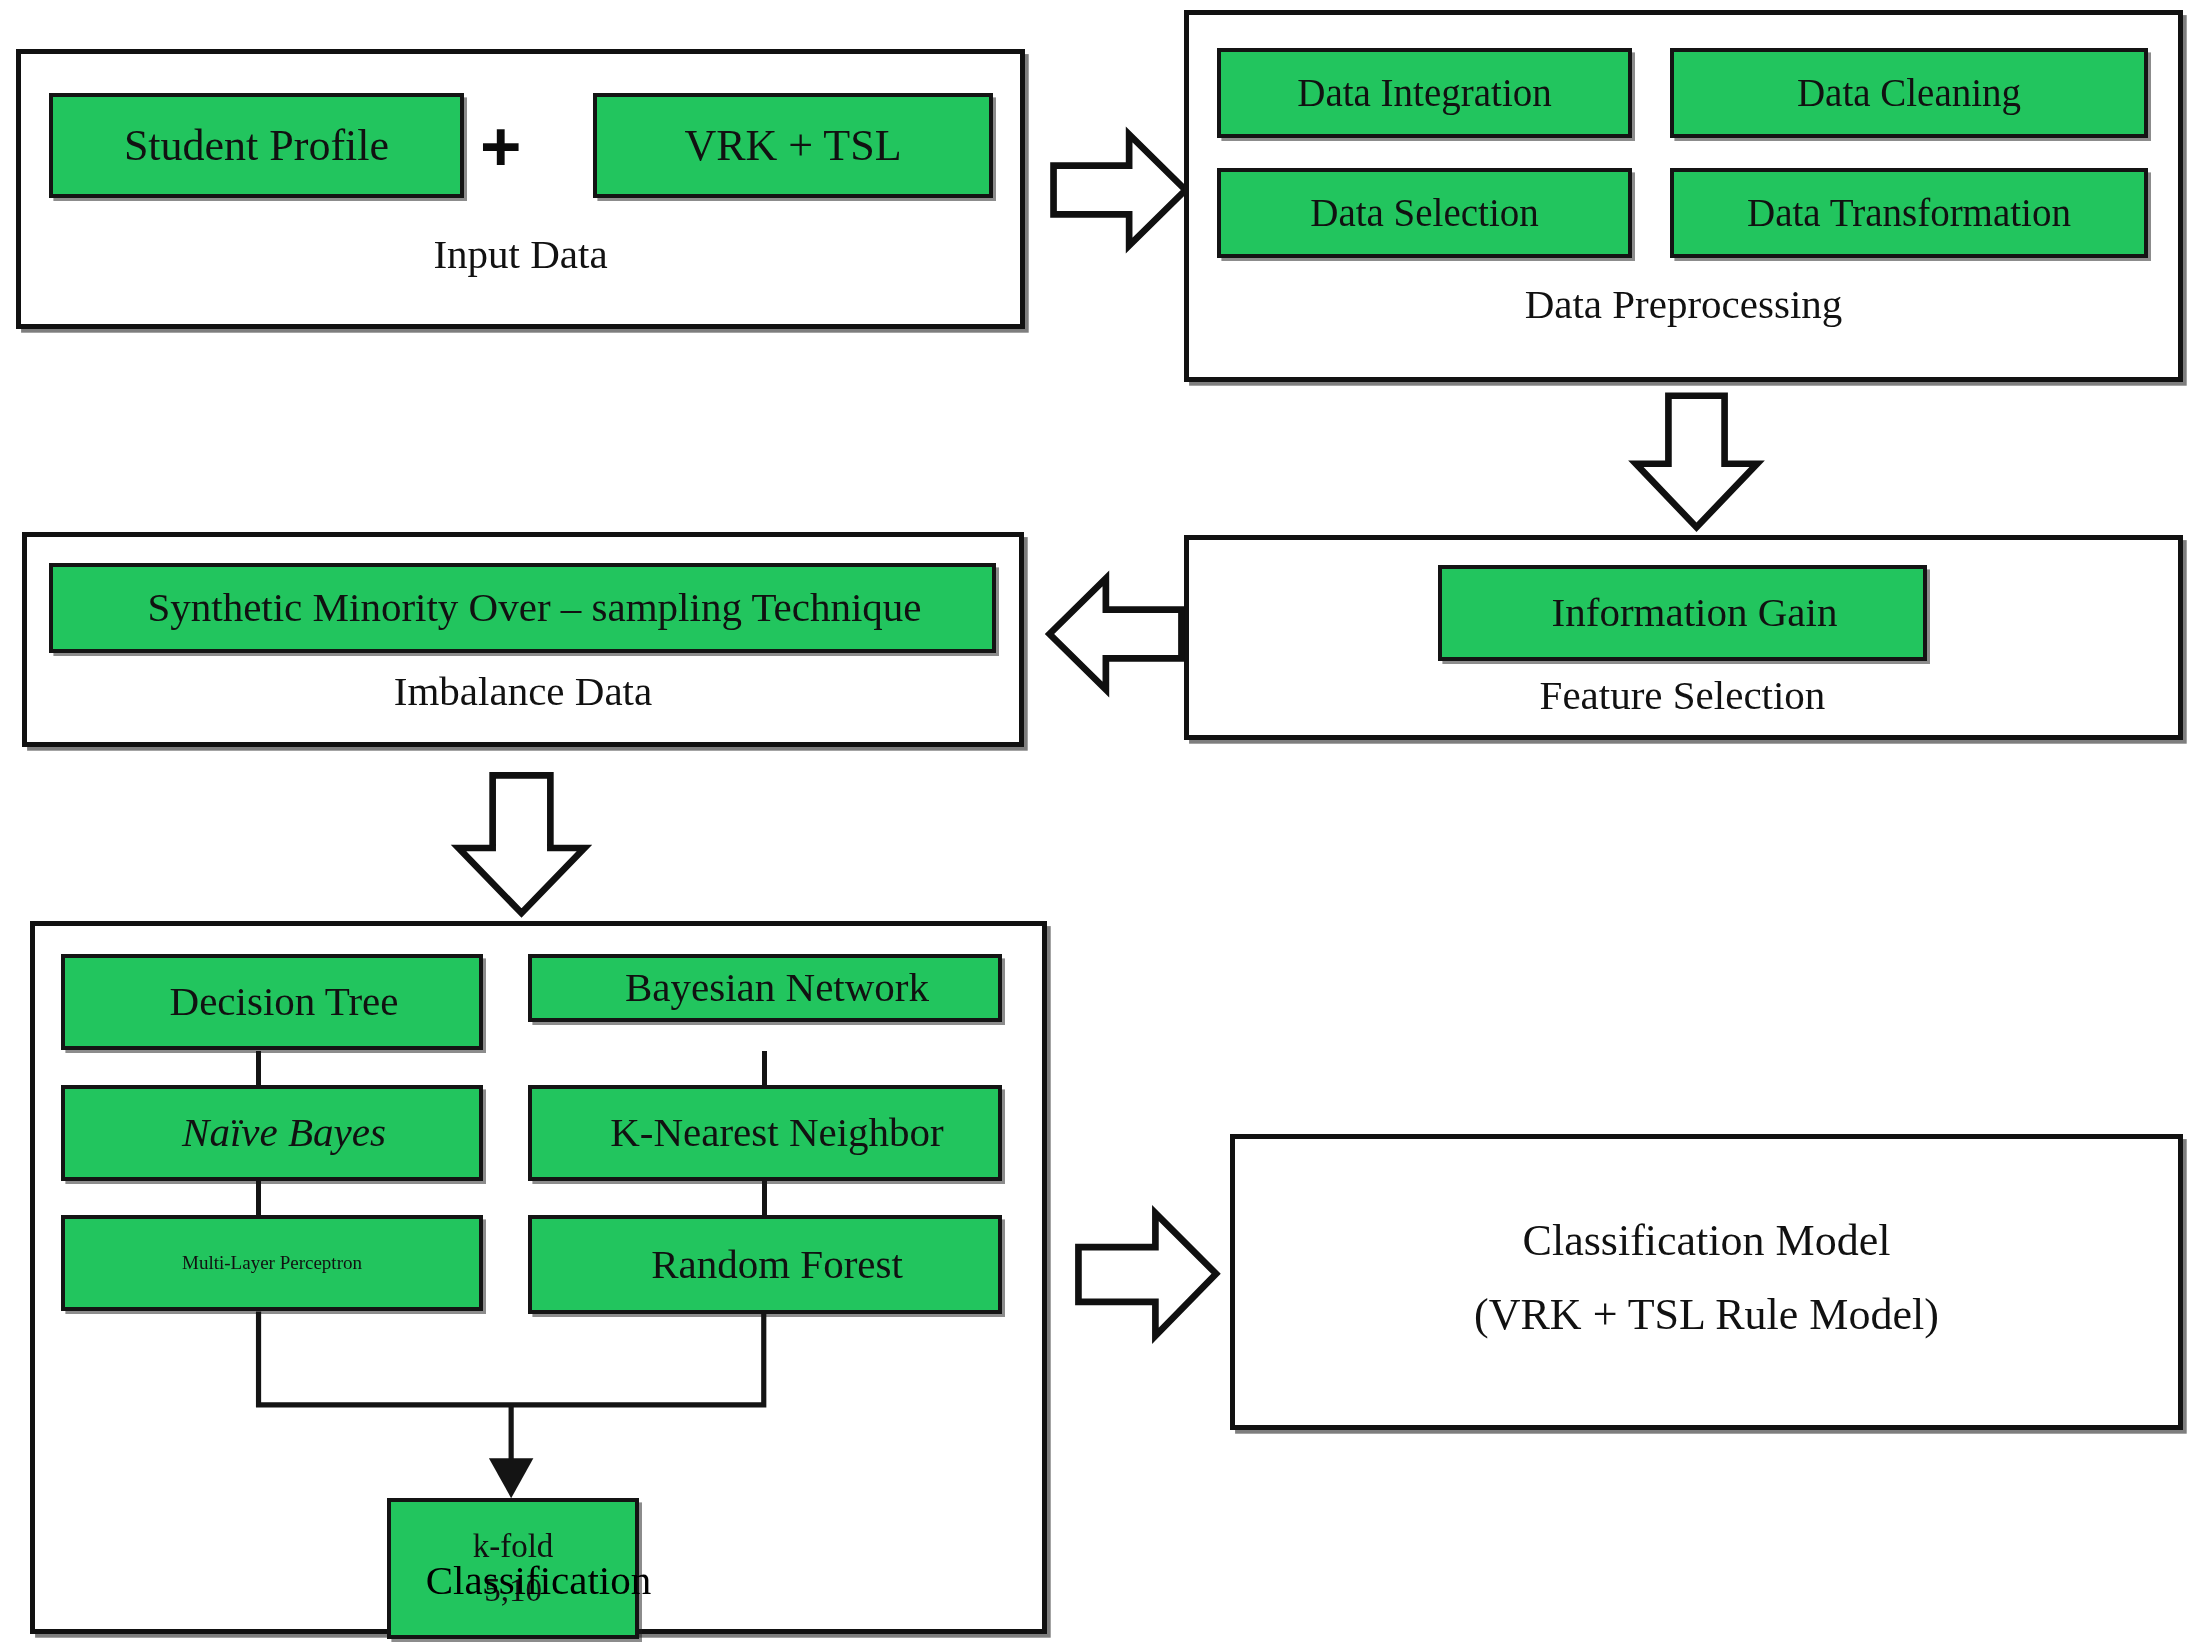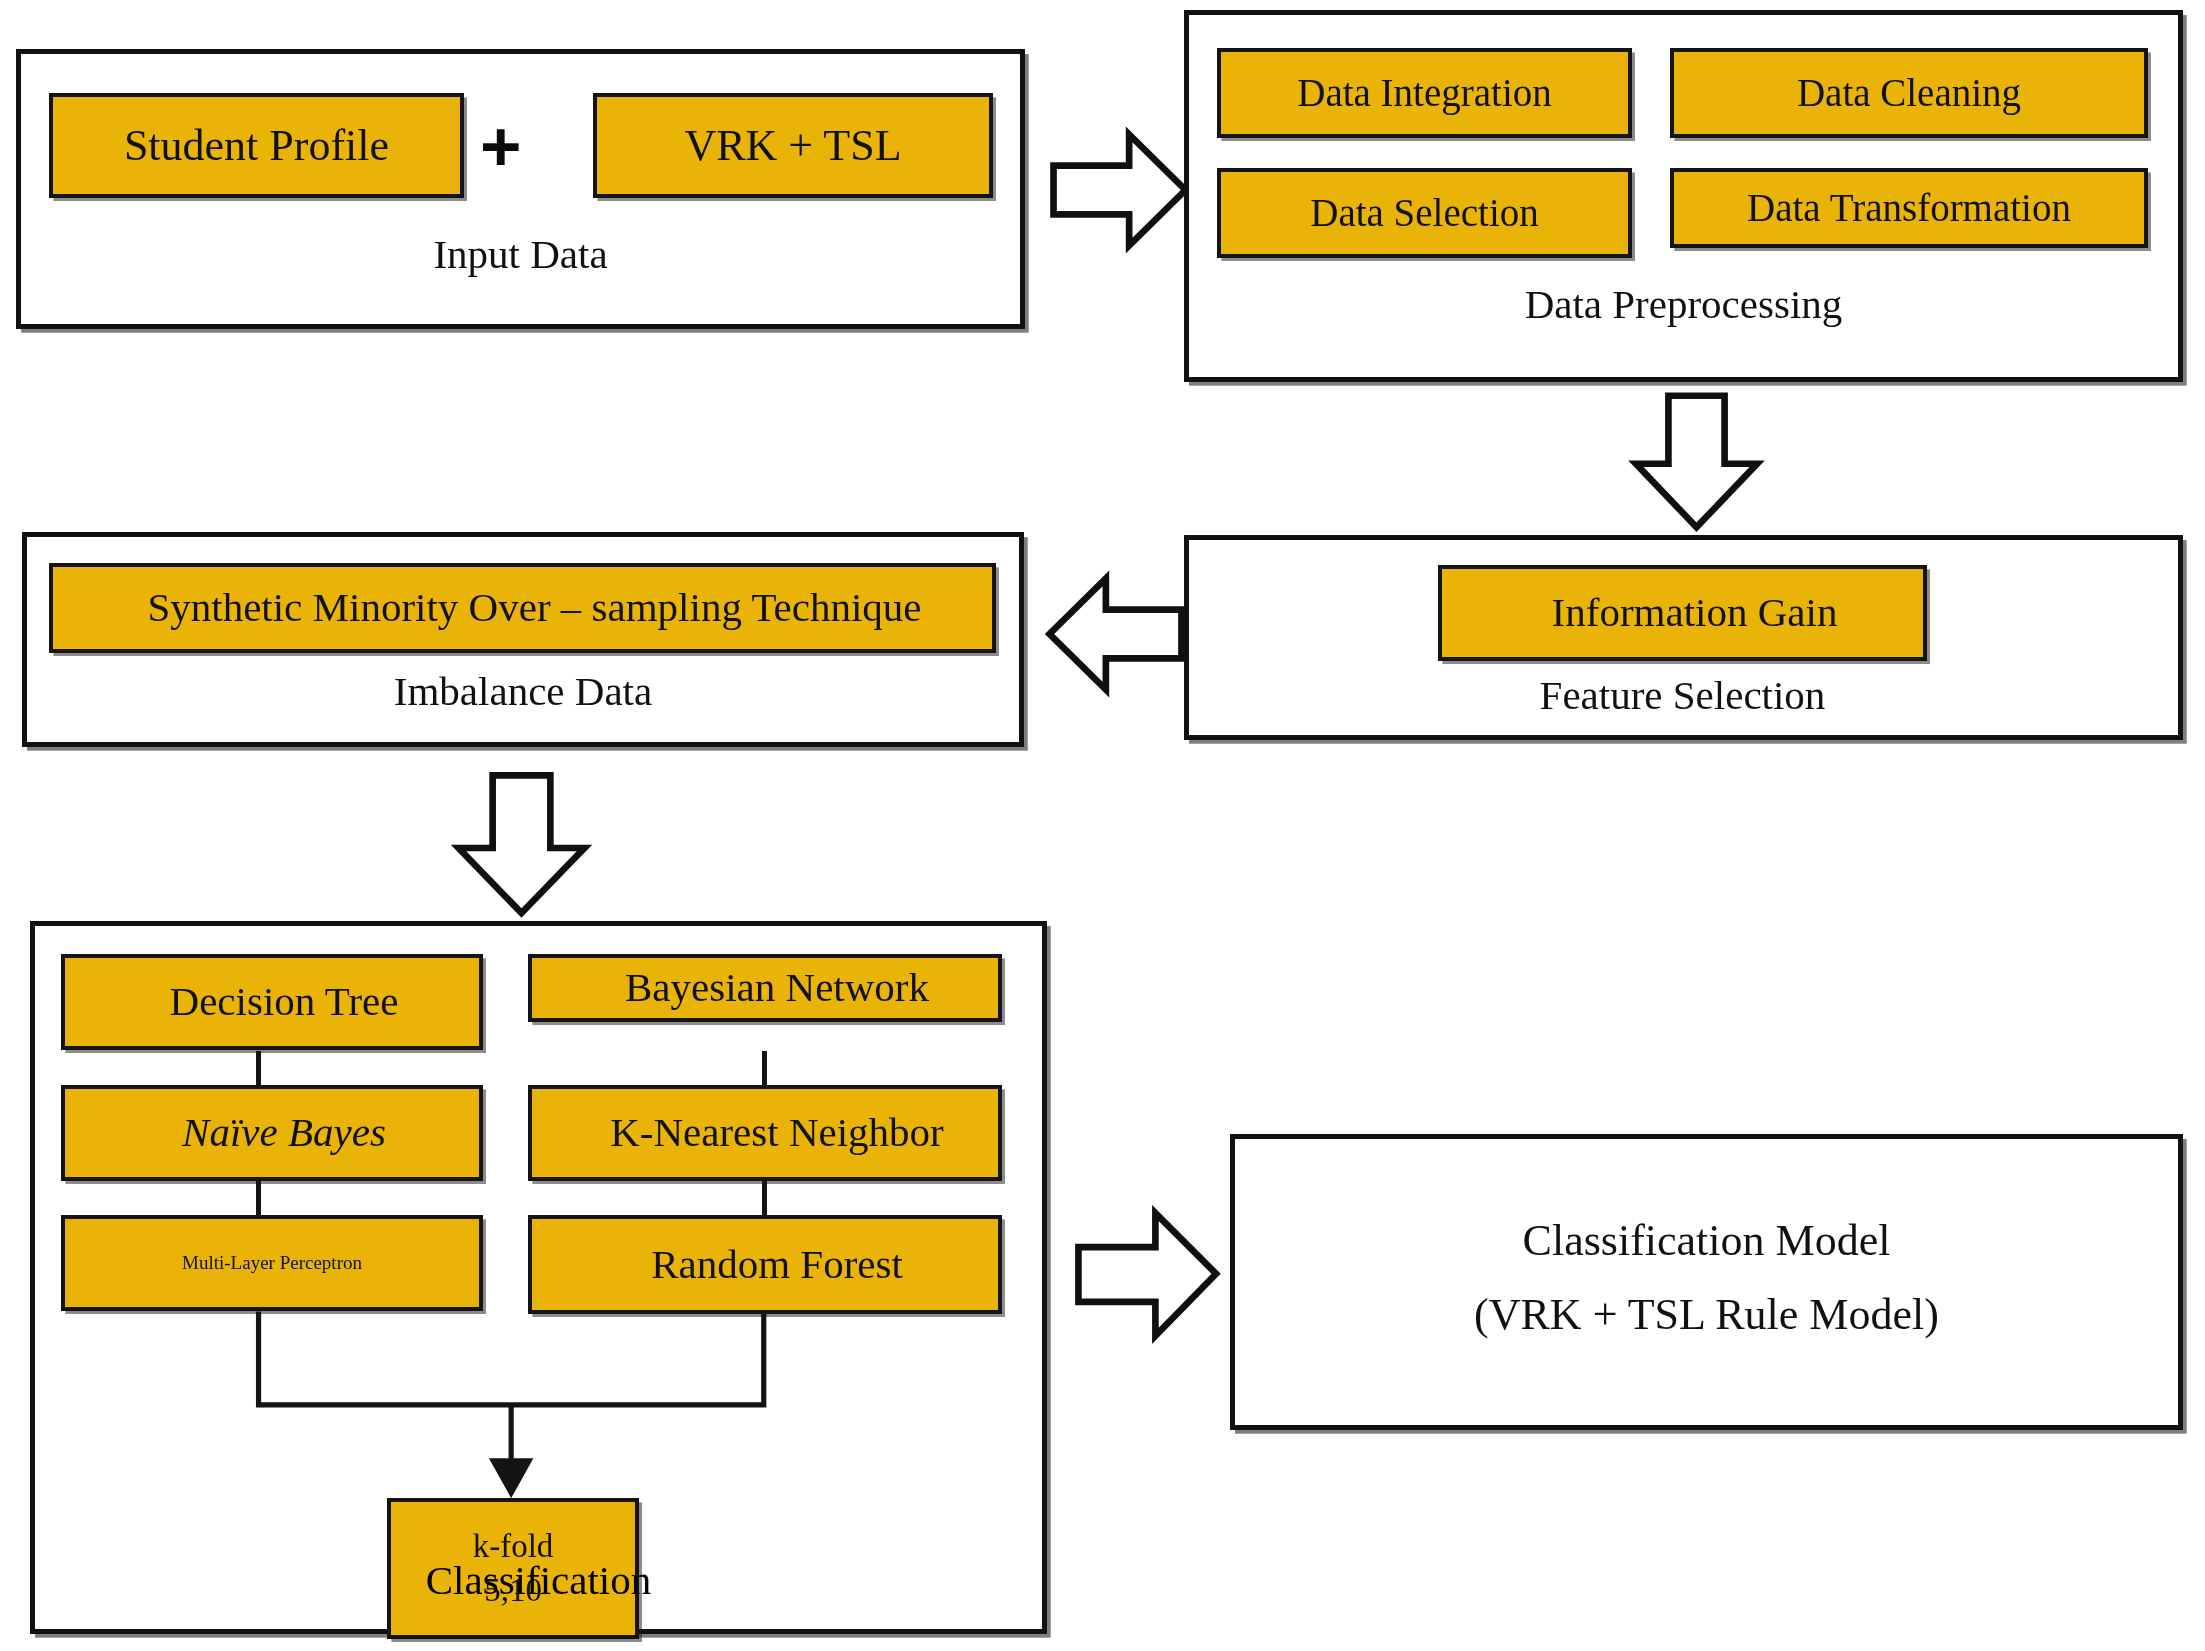--- a/index.html
+++ b/index.html
@@ -22,21 +22,21 @@
     position: absolute;
     box-sizing: border-box;
     border: 5.2px solid #111111;
     background: #ffffff;
     box-shadow: 4.4px 4.4px 0 -0.7px rgba(20,20,20,0.55);
   }
   .bx {
     position: absolute;
     box-sizing: border-box;
     border: 4.4px solid #141414;
-    background: #eab308;
+    background: #22c55e;
     display: flex;
     align-items: center;
     justify-content: center;
     text-align: right;
     box-shadow: 3.7px 3.7px 0 -0.7px rgba(25,25,25,0.5);
     line-height: 1.12;
   }
   .cap {
     position: absolute;
     text-align: center;
@@ -99,21 +99,21 @@
   </div>
   <div class="bx t-md" style="left:1217px; top:48px; width:415px; height:90px;">
     <span>Data Integration</span>
   </div>
   <div class="bx t-md" style="left:1670px; top:48px; width:478px; height:90px;">
     <span>Data Cleaning</span>
   </div>
   <div class="bx t-md" style="left:1217px; top:168px; width:415px; height:90px;">
     <span>Data Selection</span>
   </div>
-  <div class="bx t-md" style="left:1670px; top:168px; width:478px; height:80px;">
+  <div class="bx t-md" style="left:1670px; top:168px; width:478px; height:90px;">
     <span>Data Transformation</span>
   </div>
   <div class="cap t-cap" style="left:1184px; top:280px; width:999px;">
     <span>Data Preprocessing</span>
   </div>
 
   <svg class="arrow" style="left:1630px; top:391px;" width="133" height="141" viewBox="0 0 180 190">
     <polygon points="52,6 128,6 128,98 172,98 90,184 8,98 52,98"></polygon>
   </svg>
 

